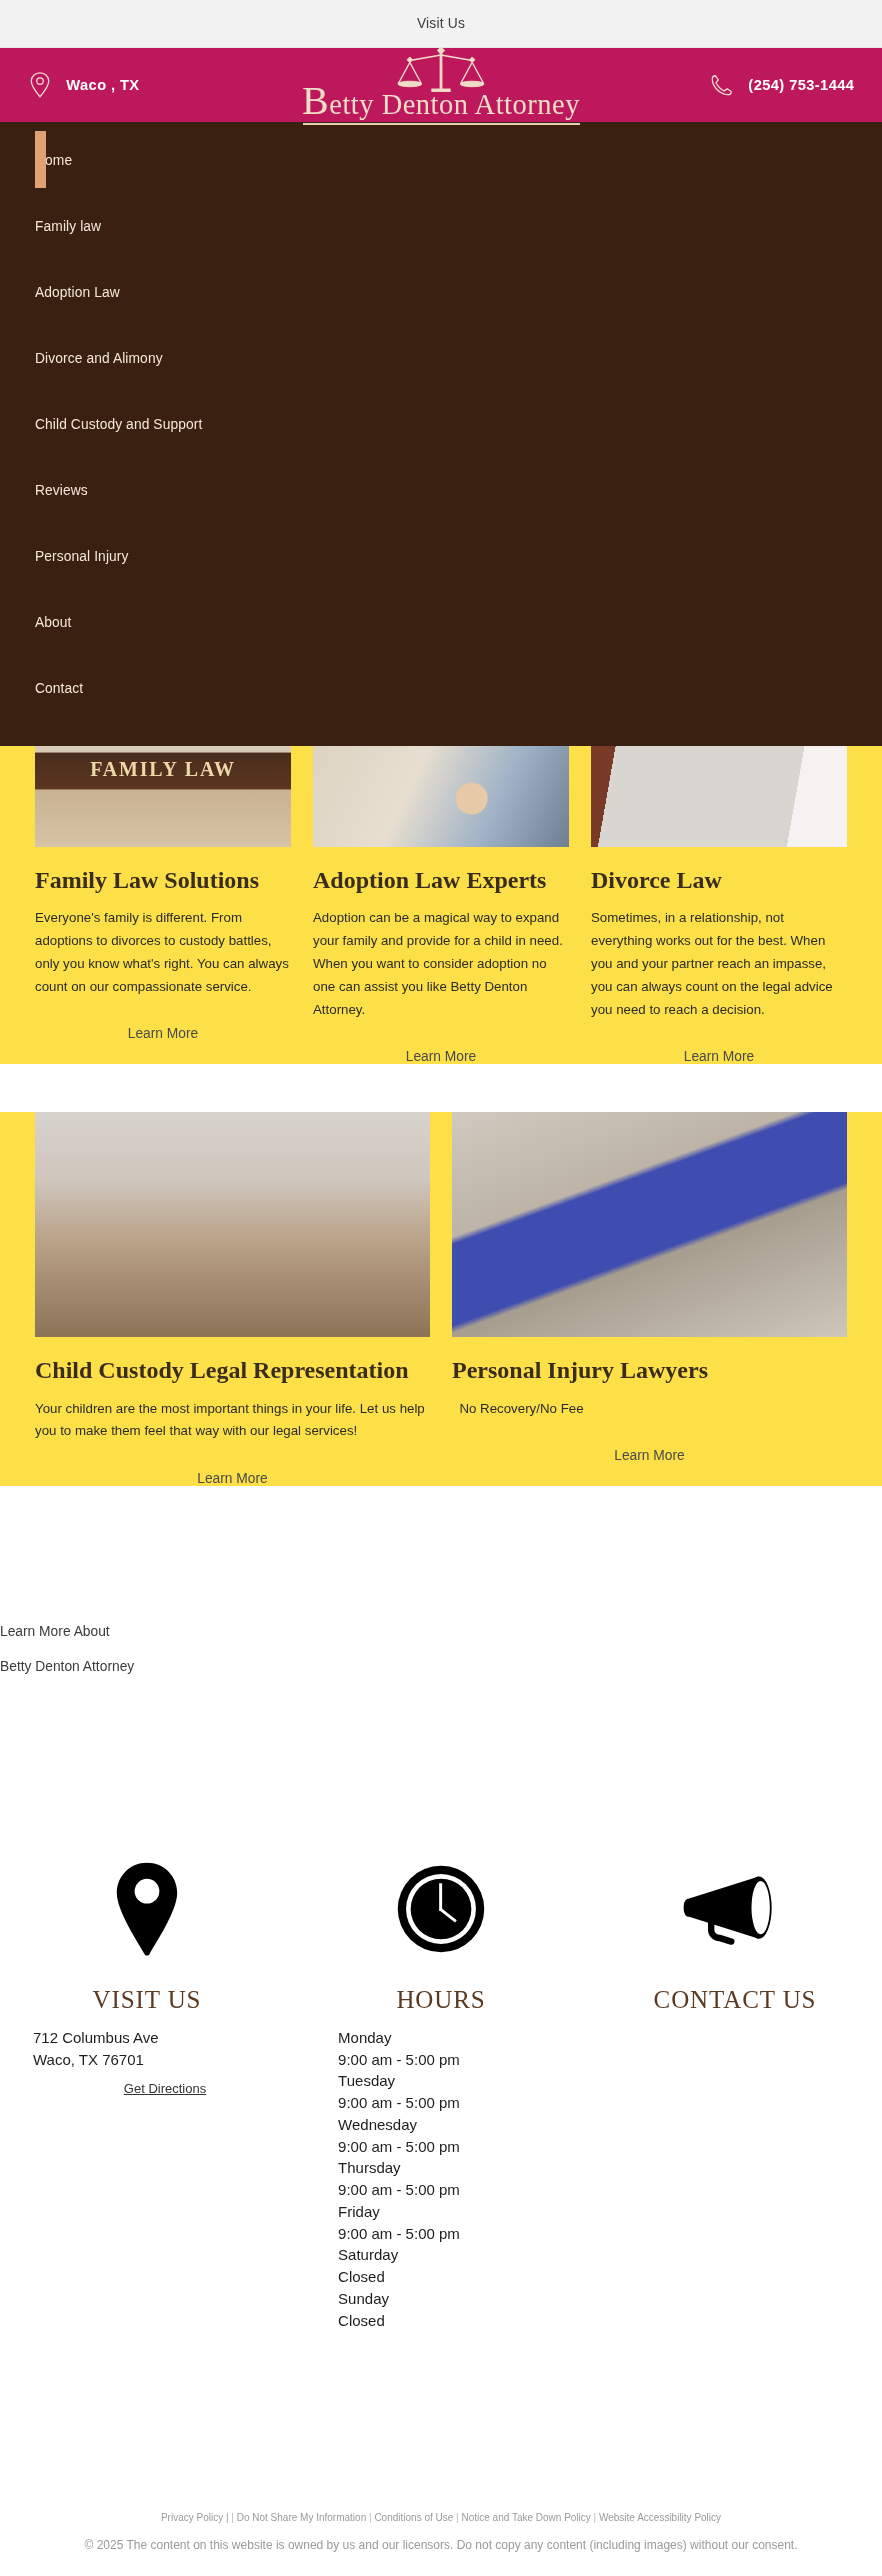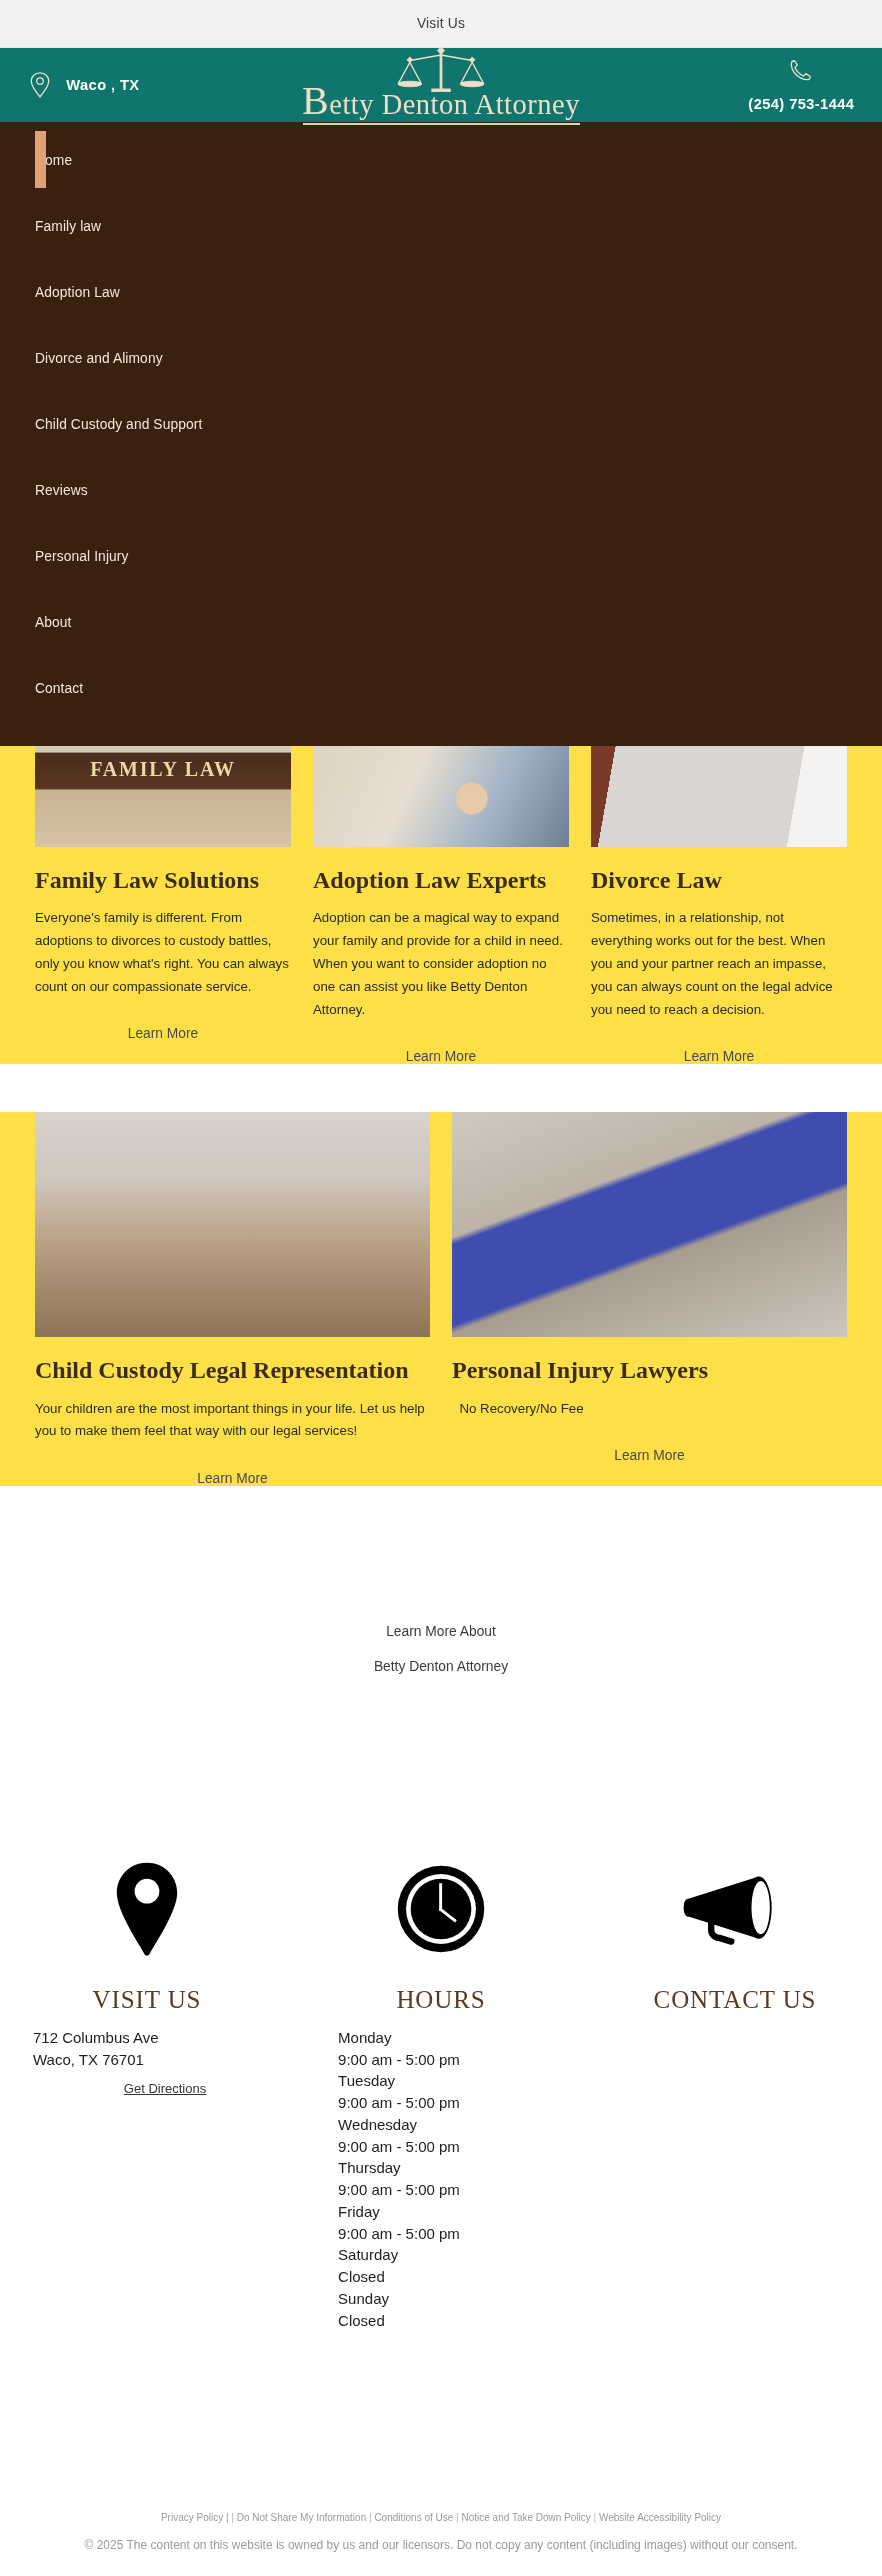--- a/index.html
+++ b/index.html
@@ -23,34 +23,34 @@
   .utility-bar .visit-us {
     font-size: 13.8px;
     color: #3c3c3c;
     letter-spacing: 0.2px;
     cursor: pointer;
   }
 
   
   .site-header {
     height: 74px;
-    background: #0f766e;
+    background: #be185d;
     display: flex;
     align-items: center;
     position: relative;
     padding: 0 27.6px;
   }
   .hdr-left, .hdr-right {
     display: flex;
     align-items: center;
     gap: 14.7px;
     flex: 0 0 auto;
     z-index: 3;
   }
-  .hdr-right { margin-left: auto; flex-direction: column; }
+  .hdr-right { margin-left: auto; }
   .hdr-left .label, .hdr-right .label {
     color: #ffffff;
     font-size: 14.7px;
     font-weight: bold;
     letter-spacing: 0.4px;
     white-space: nowrap;
   }
   .pin-ico { width: 24px; height: 27.6px; position: relative; display:block; }
   .pin-ico svg, .phone-ico svg { display: block; }
   .phone-ico { width: 24px; height: 24px; }
@@ -199,21 +199,20 @@
     background:
       linear-gradient(180deg, #d8d3cd 0%, #cfc6bd 30%, #b79f83 60%, #8d7356 100%);
   }
   .img-injury {
     background:
       linear-gradient(160deg, #cfc9bf 0%, #bdb4a7 34%, #3f4db0 36% 58%, #a79d8f 60%, #cdc6bb 100%);
   }
 
   
   .learn-about {
-    text-align: center;
     padding: 138px 0 0 0;
   }
   .learn-about .line {
     font-size: 13.8px;
     color: #3b3b3b;
     margin-bottom: 20px;
     cursor: pointer;
   }
 
   

